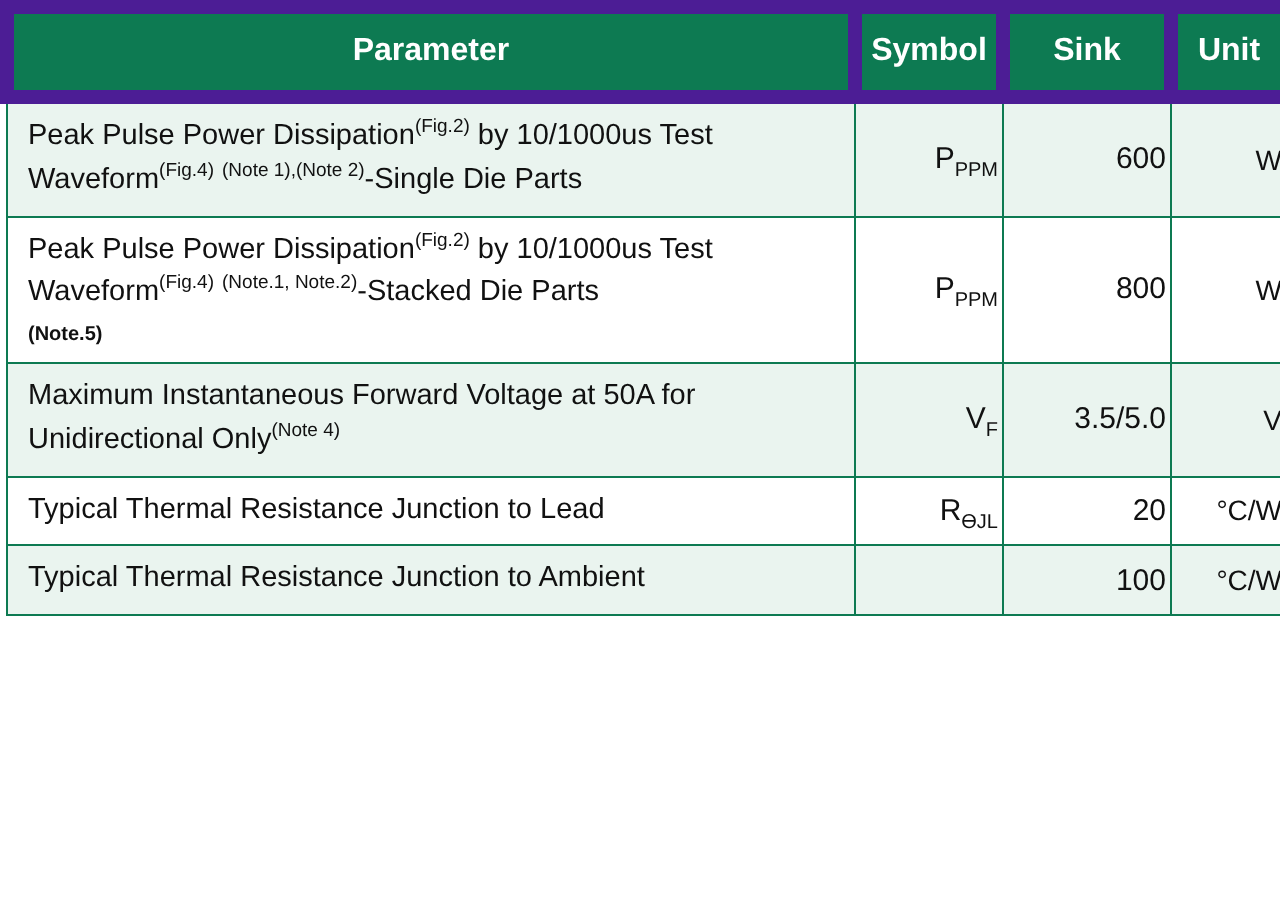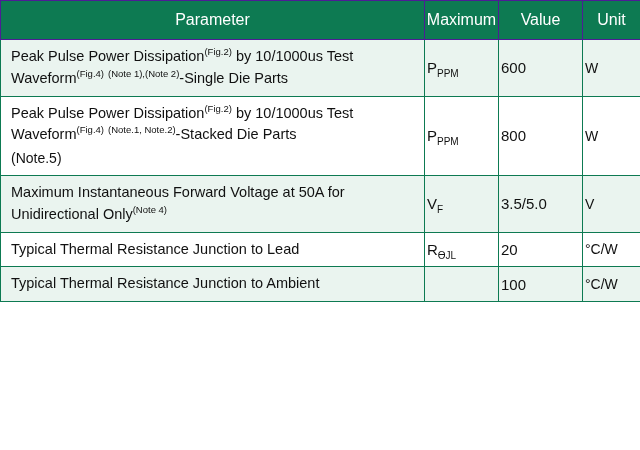--- a/index.html
+++ b/index.html
@@ -20,82 +20,83 @@
   }
   #spec-table col.c-param  { width: 424px; }
   #spec-table col.c-symbol { width: 74px; }
   #spec-table col.c-value  { width: 84px; }
   #spec-table col.c-unit   { width: 58px; }
 
   thead th {
     background: #0d7a52;
     color: #ffffff;
     font-size: 16px;
-    font-weight: normal;
+    font-weight: bold;
     height: 36px;
     text-align: center;
-    border: 1px solid #4c1d95;
+    border: 7px solid #4c1d95;
     vertical-align: middle;
   }
   tbody td {
     border: 1px solid #0d7a52;
     font-size: 14.5px;
     color: #111111;
     vertical-align: middle;
     background: #eaf4ef;
   }
   tbody tr.alt td {
     background: #ffffff;
   }
   td.param {
     padding: 6px 8px 6px 10px;
     line-height: 1.5;
     text-align: left;
   }
   td.symbol, td.value, td.unit {
-    text-align: left;
+    text-align: right;
     padding: 4px 2px;
   }
   td.symbol { font-size: 15px; }
   td.value  { font-size: 15px; margin-left: 32px; }
   td.unit   { font-size: 14px; }
   sup {
     font-size: 9.5px;
     vertical-align: super;
     line-height: 0;
   }
   sub {
     font-size: 10px;
     vertical-align: baseline;
     position: relative;
     top: 4px;
     line-height: 0;
   }
   .note-line {
     display: block;
-    font-size: 14px;
+    font-size: 10px;
     margin-top: 2px;
+    font-weight: bold;
   }
   .nowrapsym { white-space: nowrap; }
 </style>
 </head>
 <body>
 
 <table id="spec-table">
   <colgroup>
     <col class="c-param">
       <col class="c-symbol">
       <col class="c-value">
       <col class="c-unit">
   </colgroup>
   <thead>
     <tr>
       <th>Parameter</th>
-      <th>Maximum</th>
-      <th>Value</th>
+      <th>Symbol</th>
+      <th>Sink</th>
       <th>Unit</th>
     </tr>
   </thead>
   <tbody>
 
     <tr>
       <td class="param">
         <span>Peak Pulse Power Dissipation</span><sup>(Fig.2)</sup><span> by 10/1000us Test Waveform</span><sup>(Fig.4)</sup> <sup>(Note 1),(Note 2)</sup><span>-Single Die Parts</span>
       </td>
       <td class="symbol"><span class="nowrapsym"><span>P</span><sub>PPM</sub></span></td>

